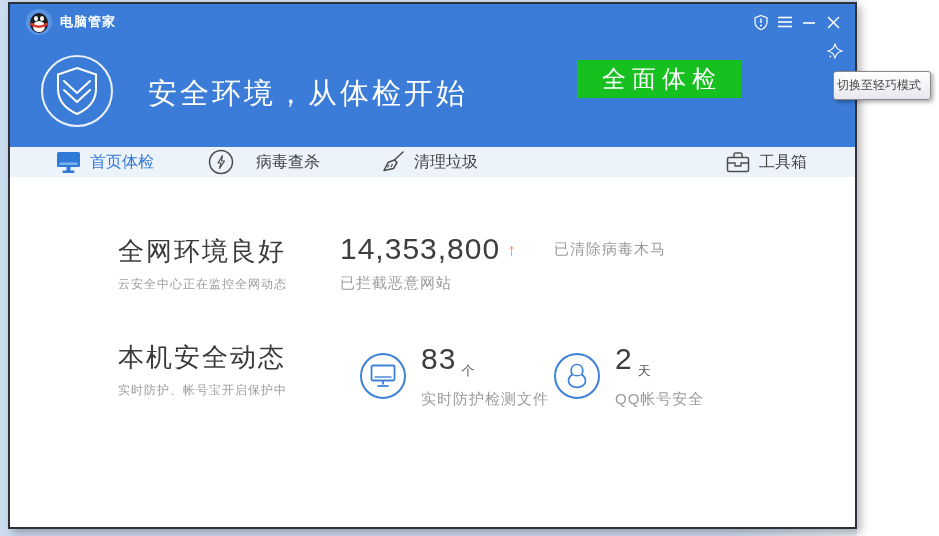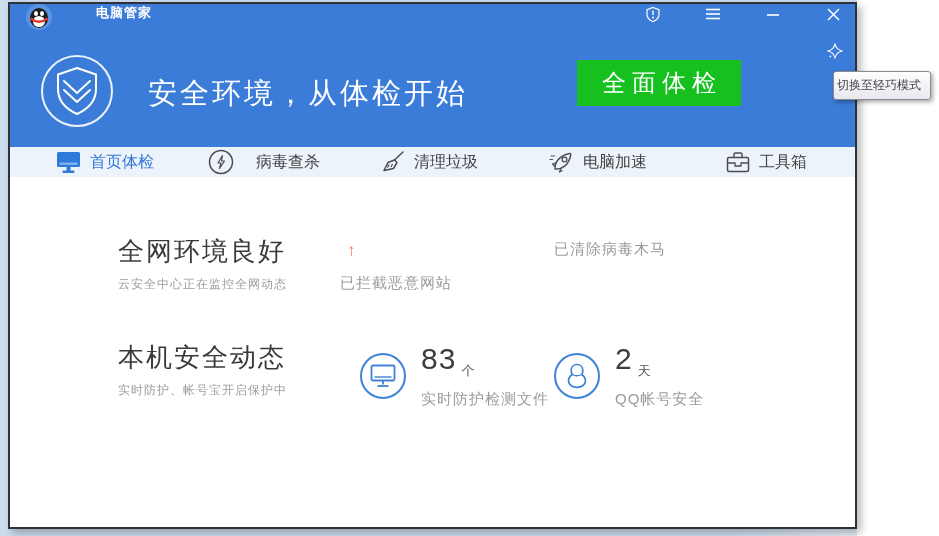--- a/index.html
+++ b/index.html
@@ -17,35 +17,35 @@
   .window {
     position:absolute; left:8px; top:2px; width:849px; height:527px;
     border:2px solid #2e3238; background:#ffffff;
     box-shadow:4px 4px 8px rgba(0,0,0,.28);
     display:flex; flex-direction:column;
   }
 
   
   .hero { position:relative; height:143px; background:#3b7cd9; flex:none; }
   .titlebar { position:absolute; left:0; top:0; right:0; height:36px;
-              display:flex; padding:0 12px 0 16px;gap:36px; }
+              display:flex; align-items:center; padding:0 12px 0 16px; }
   .qq-logo { width:26px; height:26px; flex:none; }
   .app-title { color:#ffffff; font-size:13px; font-weight:bold; margin-left:8px;
                letter-spacing:1px; }
   .tb-spacer { flex:1; }
   .tb-btn { width:20px; height:20px; display:flex; align-items:center; justify-content:center;
             margin-left:4px; cursor:default; }
   .tb-btn svg { display:block; }
 
   .logo-circle { position:absolute; left:31px; top:51px; width:72px; height:72px;
                  border:2px solid rgba(255,255,255,.9); border-radius:50%;
                  display:flex; align-items:center; justify-content:center; }
   .headline { position:absolute; left:138px; top:70px; color:#ffffff;
               font-size:29px; font-weight:400; letter-spacing:3px; white-space:nowrap; }
-  .scan-btn { position:absolute; left:567px; top:56px; width:164px; height:46px;
+  .scan-btn { position:absolute; left:567px; top:56px; width:164px; height:38px;
               background:#16c11f; color:#ffffff; border:none; font-size:24px;
               letter-spacing:6px; text-indent:6px; font-family:inherit;
               display:flex; align-items:center; justify-content:center; cursor:pointer; }
   .sparkle-btn { position:absolute; left:813px; top:35px; width:24px; height:24px;
                  display:flex; align-items:center; justify-content:center; }
 
   
   .tooltip { position:absolute; left:833px; top:71px; z-index:50;
              padding:5px 9px 5px 3px; font-size:12px; color:#454545; white-space:nowrap;
              background:linear-gradient(to bottom,#ffffff,#e7e8f0);
@@ -168,50 +168,40 @@
     </div>
     <div class="nav-item ni-3">
       <svg class="nav-icon" width="26" height="26" viewBox="0 0 26 26">
         <line x1="23" y1="3" x2="14.5" y2="11" stroke="#4d4d4d" stroke-width="1.5" stroke-linecap="round"></line>
         <path d="M14.5 11 L8 13.5 L4 21.5 L13.5 19.5 L17 13.5 Z" fill="none" stroke="#4d4d4d" stroke-width="1.5" stroke-linejoin="round"></path>
         <line x1="9" y1="15.5" x2="7.5" y2="18.5" stroke="#4d4d4d" stroke-width="1.2"></line>
         <line x1="12.5" y1="15" x2="11" y2="18" stroke="#4d4d4d" stroke-width="1.2"></line>
       </svg>
       <span class="label">清理垃圾</span>
     </div>
-    <div class="nav-item ni-4">
-      <svg class="nav-icon" width="27" height="26" viewBox="0 0 27 26">
-        <path d="M7 20 C6.5 13.5 11 7 21.5 4.5 C22.5 4.3 23 4.8 22.8 5.8 C20.5 16.5 14 20.7 7 20 Z" fill="none" stroke="#4d4d4d" stroke-width="1.5" stroke-linejoin="round"></path>
-        <circle cx="16.5" cy="10.5" r="2.4" fill="none" stroke="#4d4d4d" stroke-width="1.3"></circle>
-        <path d="M8.5 13.5 L4.5 15 L7 17.5" fill="none" stroke="#4d4d4d" stroke-width="1.3" stroke-linejoin="round"></path>
-        <path d="M13 19 L11.5 23 L14.5 21.5" fill="none" stroke="#4d4d4d" stroke-width="1.3" stroke-linejoin="round"></path>
-        <line x1="3" y1="7" x2="6.5" y2="7" stroke="#4d4d4d" stroke-width="1.2" stroke-linecap="round"></line>
-        <line x1="2" y1="10.5" x2="4.5" y2="10.5" stroke="#4d4d4d" stroke-width="1.2" stroke-linecap="round"></line>
-      </svg>
-      <span class="label">电脑加速</span>
-    </div>
     <div class="nav-item ni-5">
       <svg class="nav-icon" width="26" height="24" viewBox="0 0 26 24">
         <rect x="2.5" y="7.5" width="21" height="14" rx="1.5" fill="none" stroke="#4d4d4d" stroke-width="1.5"></rect>
         <path d="M9 7.5 V4.5 a1.5 1.5 0 0 1 1.5 -1.5 h5 a1.5 1.5 0 0 1 1.5 1.5 V7.5" fill="none" stroke="#4d4d4d" stroke-width="1.5"></path>
         <path d="M2.5 13 H10 V16 H16 V13 H23.5" fill="none" stroke="#4d4d4d" stroke-width="1.3"></path>
       </svg>
       <span class="label">工具箱</span>
     </div>
   </div>
 
   <div class="content">
 
     <div class="blk-row1-title">
       <div class="big-title">全网环境良好</div>
       <div class="sub">云安全中心正在监控全网动态</div>
     </div>
 
     <div class="blk-row1-s1">
       <div class="stat-num-row">
+        <span class="stat-num">14,353,800</span>
         <span class="trend up">↑</span>
       </div>
       <div class="stat-label">已拦截恶意网站</div>
     </div>
 
     <div class="blk-row1-s2">
       <div class="stat-label">已清除病毒木马</div>
     </div>
 
     <div class="blk-row2-title">

